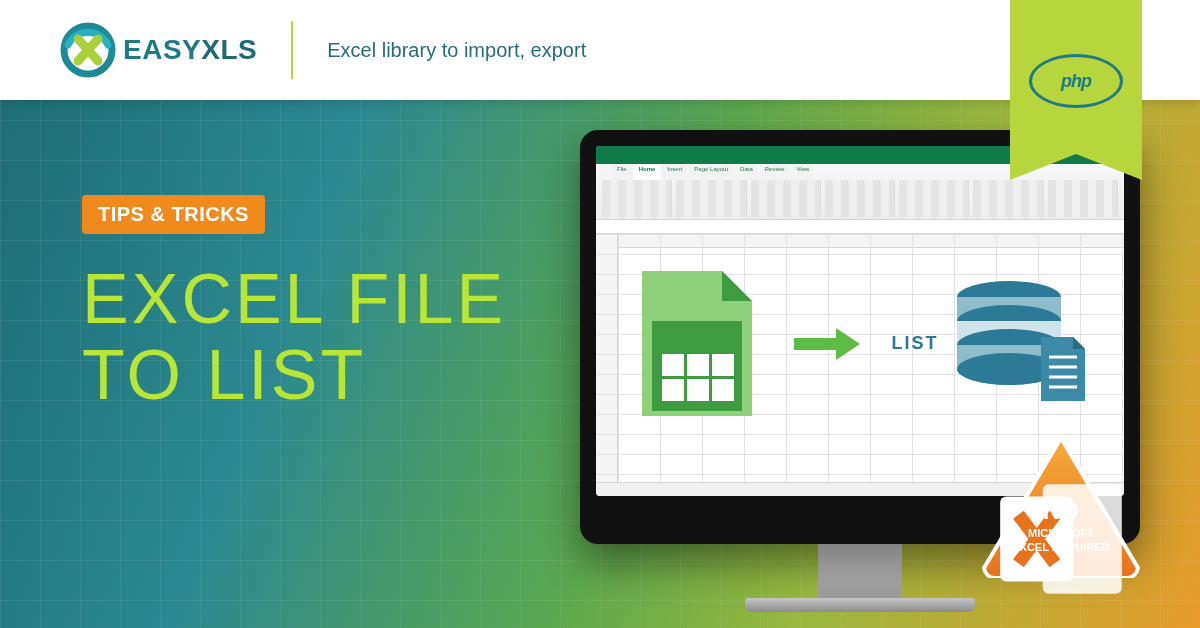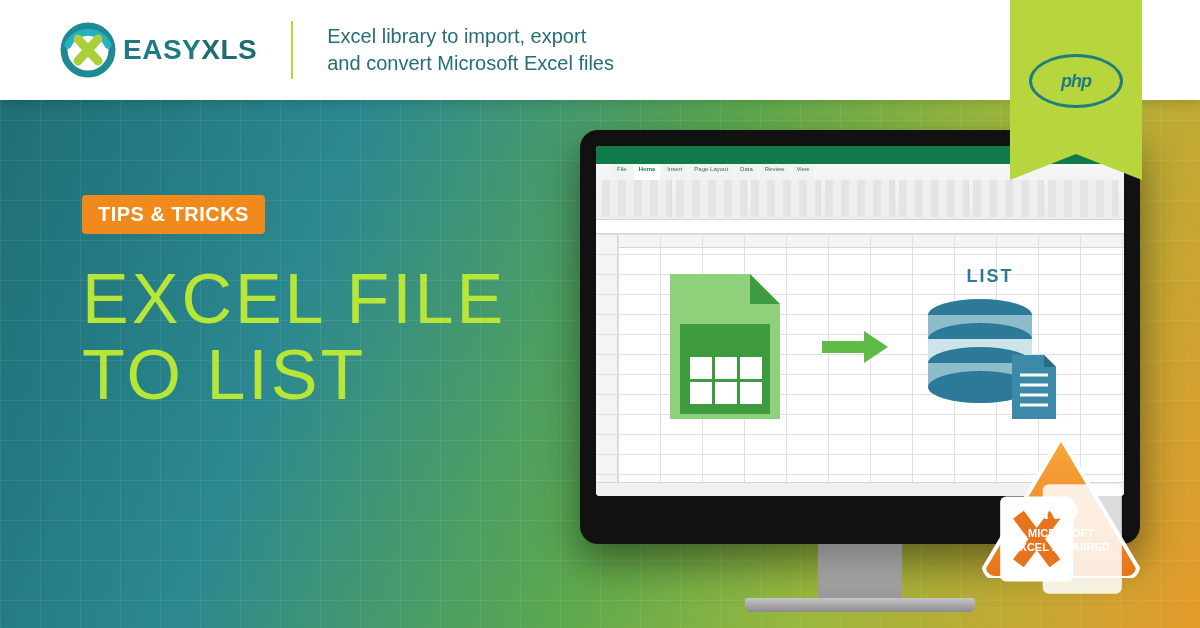--- a/index.html
+++ b/index.html
@@ -40,21 +40,21 @@
 .ribbon-groups{position:absolute;top:16px;left:6px;right:6px;bottom:2px;display:flex;gap:4px}
 .ribbon-groups div{flex:1;background:repeating-linear-gradient(90deg,#e4e4e4 0 8px,#efefef 8px 16px);border-right:1px solid #ddd}
 .excel-formula{height:14px;background:#fff;border-bottom:1px solid #d5d5d5}
 .excel-grid{position:absolute;top:88px;left:0;right:0;bottom:14px;background-image:linear-gradient(#e0e0e0 1px,transparent 1px),linear-gradient(90deg,#e0e0e0 1px,transparent 1px);background-size:42px 20px;background-position:22px 0}
 .excel-row-hdr{position:absolute;top:88px;left:0;width:22px;bottom:14px;background:#f4f4f4;border-right:1px solid #d5d5d5}
 .excel-col-hdr{position:absolute;top:88px;left:22px;right:0;height:14px;background:#f4f4f4;border-bottom:1px solid #d5d5d5}
 .excel-status{position:absolute;bottom:0;left:0;right:0;height:14px;background:#f0f0f0;border-top:1px solid #d5d5d5}
 
 .screen-content{position:absolute;top:120px;left:0;right:0;display:flex;align-items:center;justify-content:center;gap:30px}
 .file-icon{width:130px;height:155px;position:relative}
-.db-wrap{display:flex;flex-direction:column;align-items:center;gap:10px}
+.db-wrap{display:flex;flex-direction:row;align-items:center;gap:10px}
 .db-label{color:#2c7a98;font-weight:700;font-size:18px;letter-spacing:2px}
 .arrow{width:70px;height:40px;display:flex;align-items:center}
 
 .warn{position:absolute;right:-4px;bottom:34px;width:166px;height:146px;z-index:4}
 .warn svg{width:100%;height:100%}
 .warn-text{position:absolute;top:64px;left:0;right:0;text-align:center;color:#fff;font-size:11px;line-height:1.25;font-weight:700}
 .warn-text .no{font-size:24px;display:block;margin-bottom:1px;font-weight:700}
 .warn-xl{position:absolute;top:34px;left:50%;transform:translateX(-50%);width:24px;height:24px}
 </style>
 </head>
@@ -70,21 +70,20 @@
       <path d="M18 17 L38 39 M38 17 L18 39" stroke="#a9cf3b" stroke-width="9" stroke-linecap="round"></path>
     </svg>
     <div class="logo-text">
       <span class="easy">EASY</span>
         <span class="xls">XLS</span>
     </div>
   </div>
   <div class="vdiv"></div>
   <div class="tagline">
     <div>Excel library to import, export</div>
-    <div>and convert Microsoft Excel files</div>
   </div>
 </div>
 
 <div class="ribbon">
   <div class="ribbon-body"></div>
   <div class="notch"></div>
   <div class="php-badge">
     <span>php</span>
   </div>
 </div>

